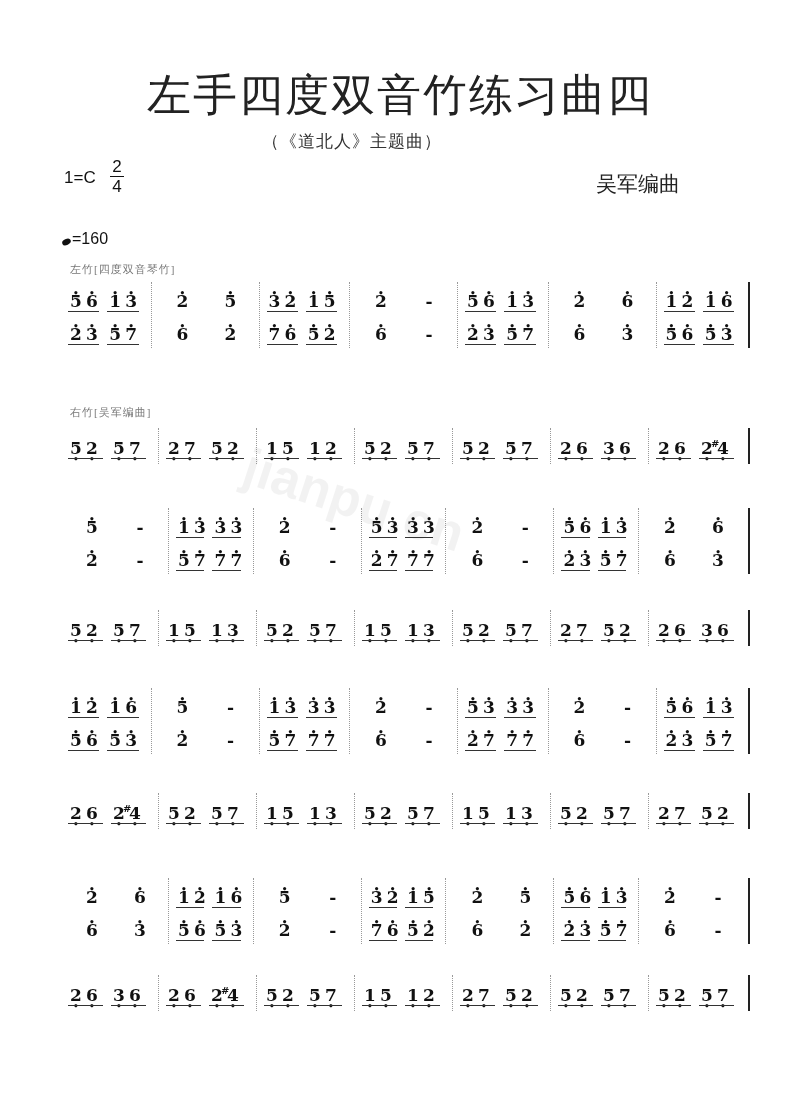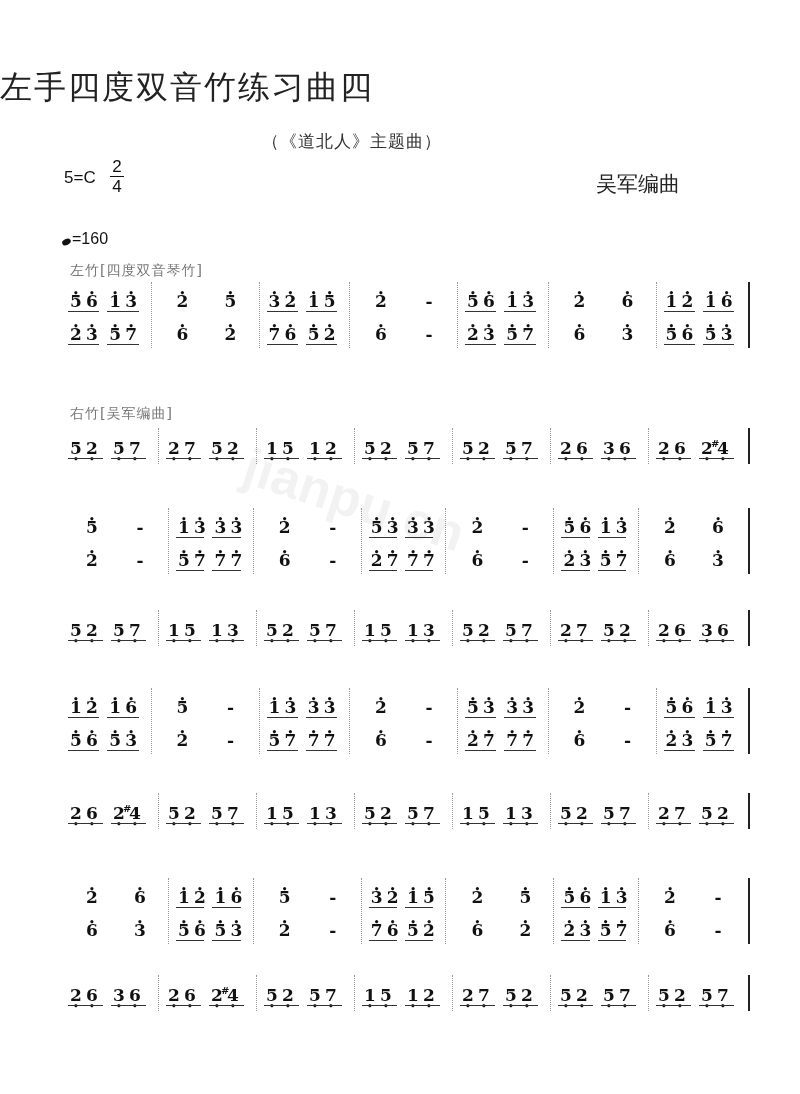--- a/index.html
+++ b/index.html
@@ -1,25 +1,25 @@
 <!DOCTYPE html>
 <html><head>
 <meta charset="utf-8">
 <style>
   html, body { margin:0; padding:0; background:#ffffff; }
   body { width:800px; height:1094px; position:relative; overflow:hidden; color:#111; font-family:"DejaVu Serif", serif; }
-  .title { position:absolute; left:0; width:800px; top:66px; text-align:left; font-size:32px; letter-spacing:2px; font-family:"DejaVu Serif", serif; color:#222; font-weight:normal; }
+  .title { position:absolute; left:0; width:800px; top:66px; text-align:center; font-size:44px; letter-spacing:2px; font-family:"DejaVu Serif", serif; color:#222; font-weight:normal; }
   .subtitle { position:absolute; left:262px; top:130px; font-size:17px; color:#333; letter-spacing:1px;text-align:center; }
   .key { position:absolute; left:64px; top:168px; font-family:"Liberation Sans", sans-serif; font-size:17px; color:#111; }
   .timesig { position:absolute; left:110px; top:158px; font-family:"Liberation Sans", sans-serif; font-size:17px; line-height:17px; text-align:center; width:14px; }
   .timesig .bar { display:block; border-top:1px solid #111; margin:1px 0; }
   .composer { position:absolute; left:596px; top:170px; font-size:21px; color:#222; }
   .tempo { position:absolute; left:62px; top:230px; font-family:"Liberation Sans", sans-serif; font-size:16px; }
   .tempo .note { display:inline-block; width:9px; height:6px; background:#111; border-radius:50%; transform:rotate(-25deg); margin-right:1px; vertical-align:-1px; }
-  .part-label { position:absolute; font-size:14px; color:#777; letter-spacing:1px; }
+  .part-label { position:absolute; font-size:11px; color:#777; letter-spacing:1px;font-family:Liberation Serif, serif; }
 
   .staff { position:absolute; left:60px; width:686px; }
   .measures { display:flex; position:relative; height:100%; }
   .measure { position:relative; flex:1 1 0; display:flex; align-items:stretch; padding:0 4px 0 8px; }
   .measure .bl { position:absolute; left:0; top:0; bottom:0; border-left:1px dotted #999; }
   .endbar { position:absolute; right:-4px; top:0; bottom:0; border-left:2px solid #222; }
   .beats { display:flex; flex-direction:column; justify-content:space-around; width:100%; }
   .line { display:flex; gap:0; align-items:flex-end; height:30px; }
   .beat { display:flex; flex:1; }
   .beat.dbl { position:relative; }
@@ -28,21 +28,21 @@
   .n .hi1::before { content:"•"; position:absolute; top:-8px; left:0; right:0; font-size:9px; text-align:center; }
   .n .lo1::after { content:"•"; position:absolute; bottom:-8px; left:0; right:0; font-size:9px; text-align:center; }
   .n .sharp { font-size:10px; vertical-align:top; position:absolute; left:-4px; top:-4px; }
   .watermark { position:absolute; left:240px; top:470px; font-size:52px; color:rgba(0,0,0,0.05); transform:rotate(18deg); font-family:"Liberation Sans", sans-serif; font-weight:bold; pointer-events:none; }
 </style>
 </head>
 <body>
 
 <div class="title">左手四度双音竹练习曲四</div>
 <div class="subtitle">（《道北人》主题曲）</div>
-<div class="key">5=C</div>
+<div class="key">1=C</div>
 <div class="timesig">
   <span>2</span>
   <span class="bar"></span>
   <span>4</span>
 </div>
 <div class="composer">吴军编曲</div>
 <div class="tempo"><span class="note"></span><span>=160</span></div>
 <div class="part-label" style="left:70px;top:262px;">左竹[四度双音琴竹]</div>
 <div class="part-label" style="left:70px;top:405px;">右竹[吴军编曲]</div>
 <div class="watermark">jianpu.cn</div>

